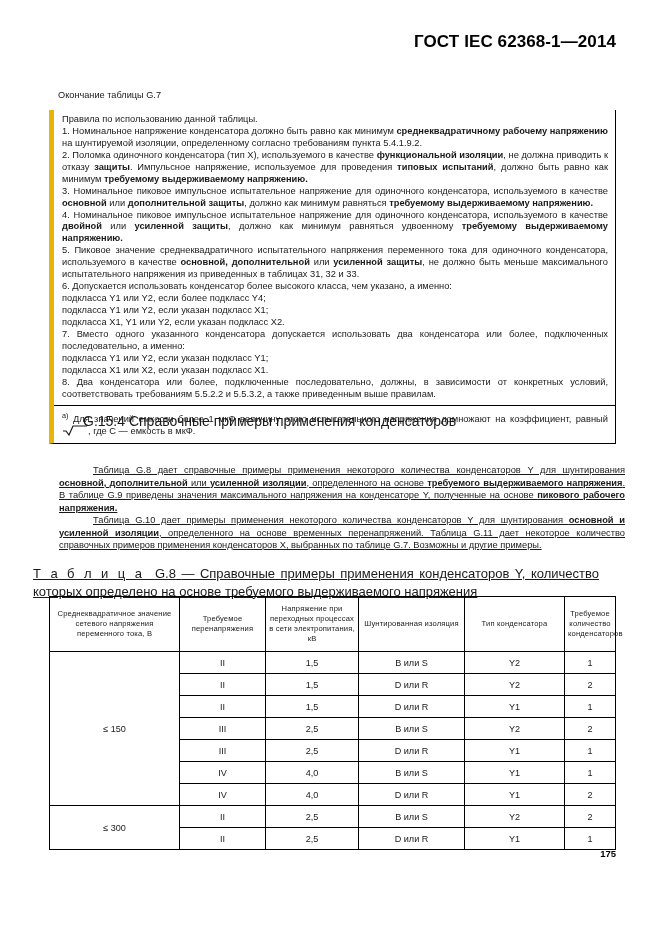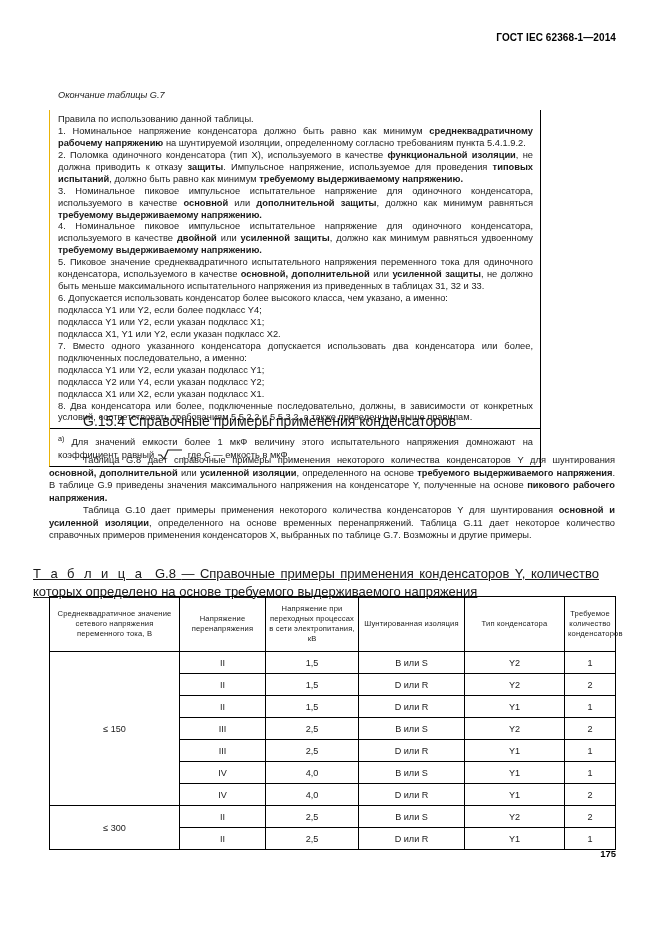--- a/index.html
+++ b/index.html
@@ -19,43 +19,42 @@
   .page {
     position: absolute;
     inset: 0;
   }
 
   
   .running-head {
     position: absolute;
     top: 32px;
     right: 45px;
-    font-size: 10px;
+    font-size: 17px;
     font-weight: bold;
     letter-spacing: 0.1px;
     color: #000;
   }
 
   
   .table-cont-caption {
     position: absolute;
     top: 90px;
     left: 58px;
     font-size: 9.2px;
-    font-style: italic;
     color: #1a1a1a;
   }
 
   
   .rules-box {
     position: absolute;
     top: 110px;
     left: 49px;
-    width: 492px;
-    border-left: 1px solid #eab308;
+    width: 567px;
+    border-left: 5px solid #eab308;
     border-right: 1px solid #000;
     border-bottom: 1px solid #000;
     box-sizing: border-box;
   }
   .rules-body {
     padding: 4px 7px 4px 8px;
   }
   .rules-body p {
     margin: 0;
     font-size: 9.3px;
@@ -100,22 +99,23 @@
   }
   .sec-head {
     position: absolute;
     top: 413px;
     left: 83px;
     font-size: 14px;
     font-weight: normal;
   }
   .para {
     text-align: justify;
-    margin: 0;
+    margin: 10px;
     text-indent: 34px;
+    text-decoration: underline;
   }
   #para-1 { top: 454px; }
   #para-2 { top: 504px; }
   .tbl-caption {
     position: absolute;
     top: 565px;
     left: 33px;
     width: 566px;
     font-size: 13px;
     line-height: 1.35;
@@ -184,21 +184,20 @@
           <p><span>2. Поломка одиночного конденсатора (тип Х), используемого в качестве </span><b>функциональной изоляции</b><span>, не должна приводить к отказу </span><b>защиты</b><span>. Импульсное напряжение, используемое для проведения </span><b>типовых испытаний</b><span>, должно быть равно как минимум </span><b>требуемому выдерживаемому напряжению.</b></p>
           <p><span>3. Номинальное пиковое импульсное испытательное напряжение для одиночного конденсатора, используемого в качестве </span><b>основной</b><span> или </span><b>дополнительной защиты</b><span>, должно как минимум равняться </span><b>требуемому выдерживаемому напряжению.</b></p>
           <p><span>4. Номинальное пиковое импульсное испытательное напряжение для одиночного конденсатора, используемого в качестве </span><b>двойной</b><span> или </span><b>усиленной защиты</b><span>, должно как минимум равняться удвоенному </span><b>требуемому выдерживаемому напряжению.</b></p>
           <p><span>5. Пиковое значение среднеквадратичного испытательного напряжения переменного тока для одиночного конденсатора, используемого в качестве </span><b>основной, дополнительной</b><span> или </span><b>усиленной защиты</b><span>, не должно быть меньше максимального испытательного напряжения из приведенных в таблицах 31, 32 и 33.</span></p>
           <p><span>6. Допускается использовать конденсатор более высокого класса, чем указано, а именно:</span></p>
           <p class="nojust"><span>подкласса Y1 или Y2, если более подкласс Y4;</span></p>
           <p class="nojust"><span>подкласса Y1 или Y2, если указан подкласс X1;</span></p>
           <p class="nojust"><span>подкласса X1, Y1 или Y2, если указан подкласс X2.</span></p>
           <p><span>7. Вместо одного указанного конденсатора допускается использовать два конденсатора или более, подключенных последовательно, а именно:</span></p>
           <p class="nojust"><span>подкласса Y1 или Y2, если указан подкласс Y1;</span></p>
-          <p class="nojust"><span>подкласса Y2 или Y4, если указан подкласс Y2;</span></p>
           <p class="nojust"><span>подкласса X1 или X2, если указан подкласс X1.</span></p>
           <p><span>8. Два конденсатора или более, подключенные последовательно, должны, в зависимости от конкретных условий, соответствовать требованиям 5.5.2.2 и 5.5.3.2, а также приведенным выше правилам.</span></p>
         </div>
     </div>
     <div class="rules-footnote">
       <p><span class="sup-a">a)</span>
         <span>Для значений емкости более 1 мкФ величину этого испытательного напряжения домножают на коэффициент, равный</span>
         <span class="radical">
           <svg width="26" height="11" viewBox="0 0 26 11">
             <path d="M1 6 L4 6 L7 10 L11 1 L25 1" fill="none" stroke="#1a1a1a" stroke-width="1.2"></path>
@@ -224,21 +223,21 @@
       <col style="width:130px">
       <col style="width:86px">
       <col style="width:93px">
       <col style="width:106px">
       <col style="width:100px">
       <col style="width:51px">
     </colgroup>
     <thead>
       <tr id="hdr-row">
           <th>Среднеквадратичное значение сетевого напряжения переменного тока, В</th>
-          <th>Напряжение перенапряжения</th>
+          <th>Требуемое перенапряжения</th>
           <th>Напряжение при переходных процессах в сети электропитания, кВ</th>
           <th>Шунтированная изоляция</th>
           <th>Тип конденсатора</th>
           <th>Требуемое количество конденсаторов</th>
         </tr>
     </thead>
     <tbody id="tbl-body">
         <tr>
           <td class="grp" rowspan="7">≤ 150</td>
           <td>II</td>

